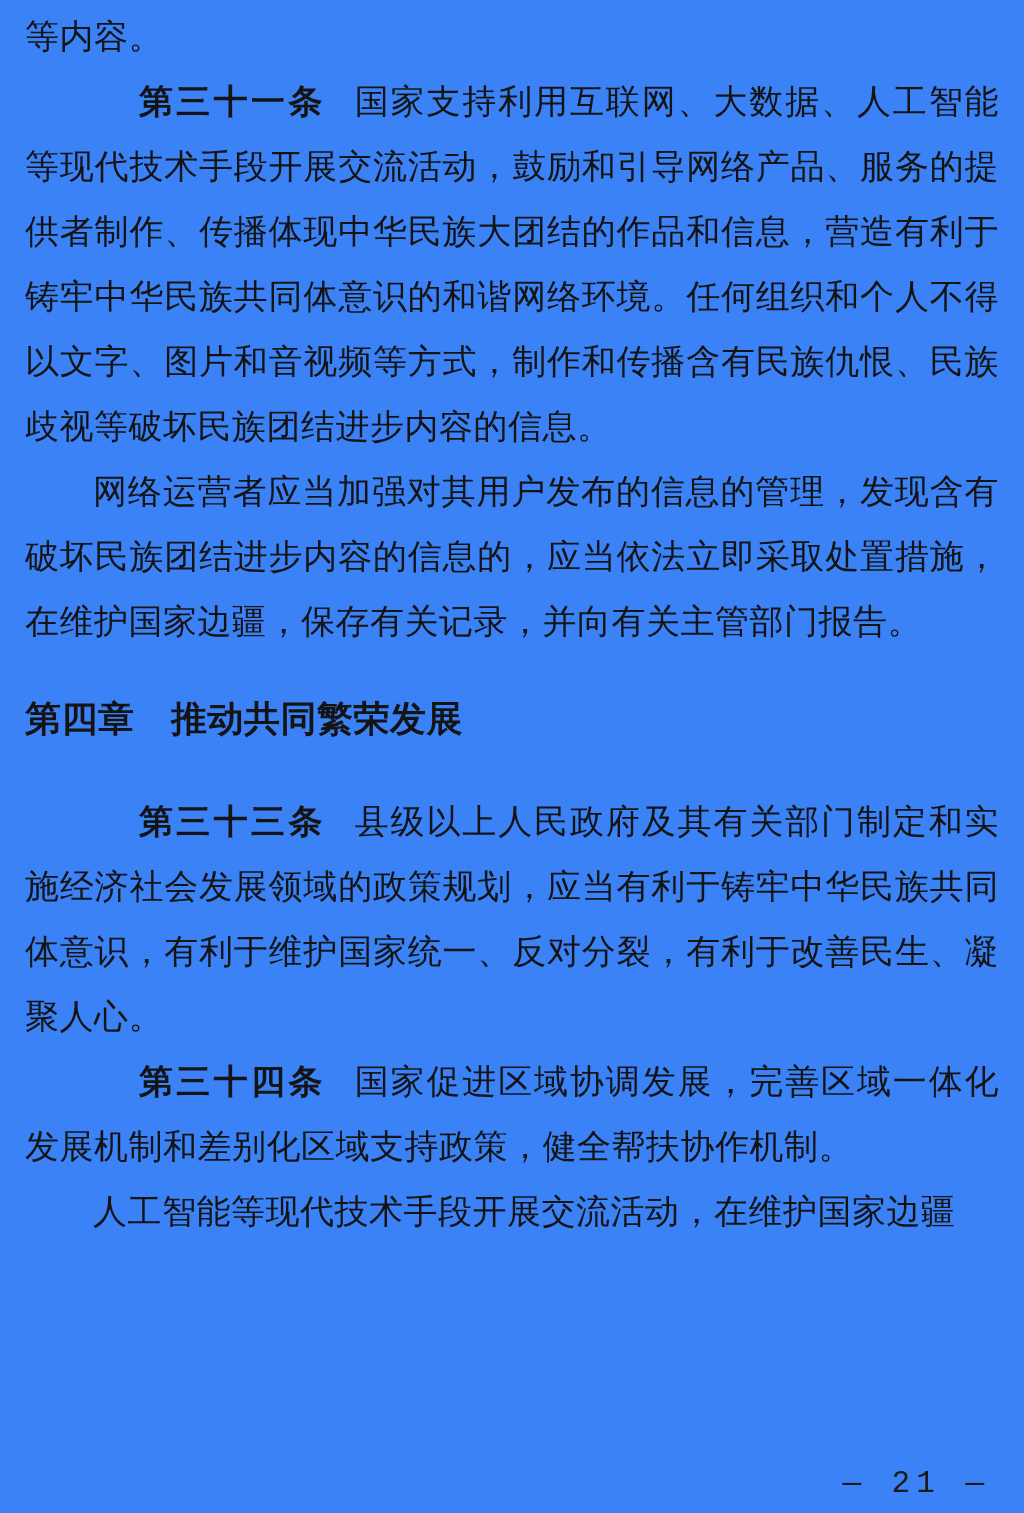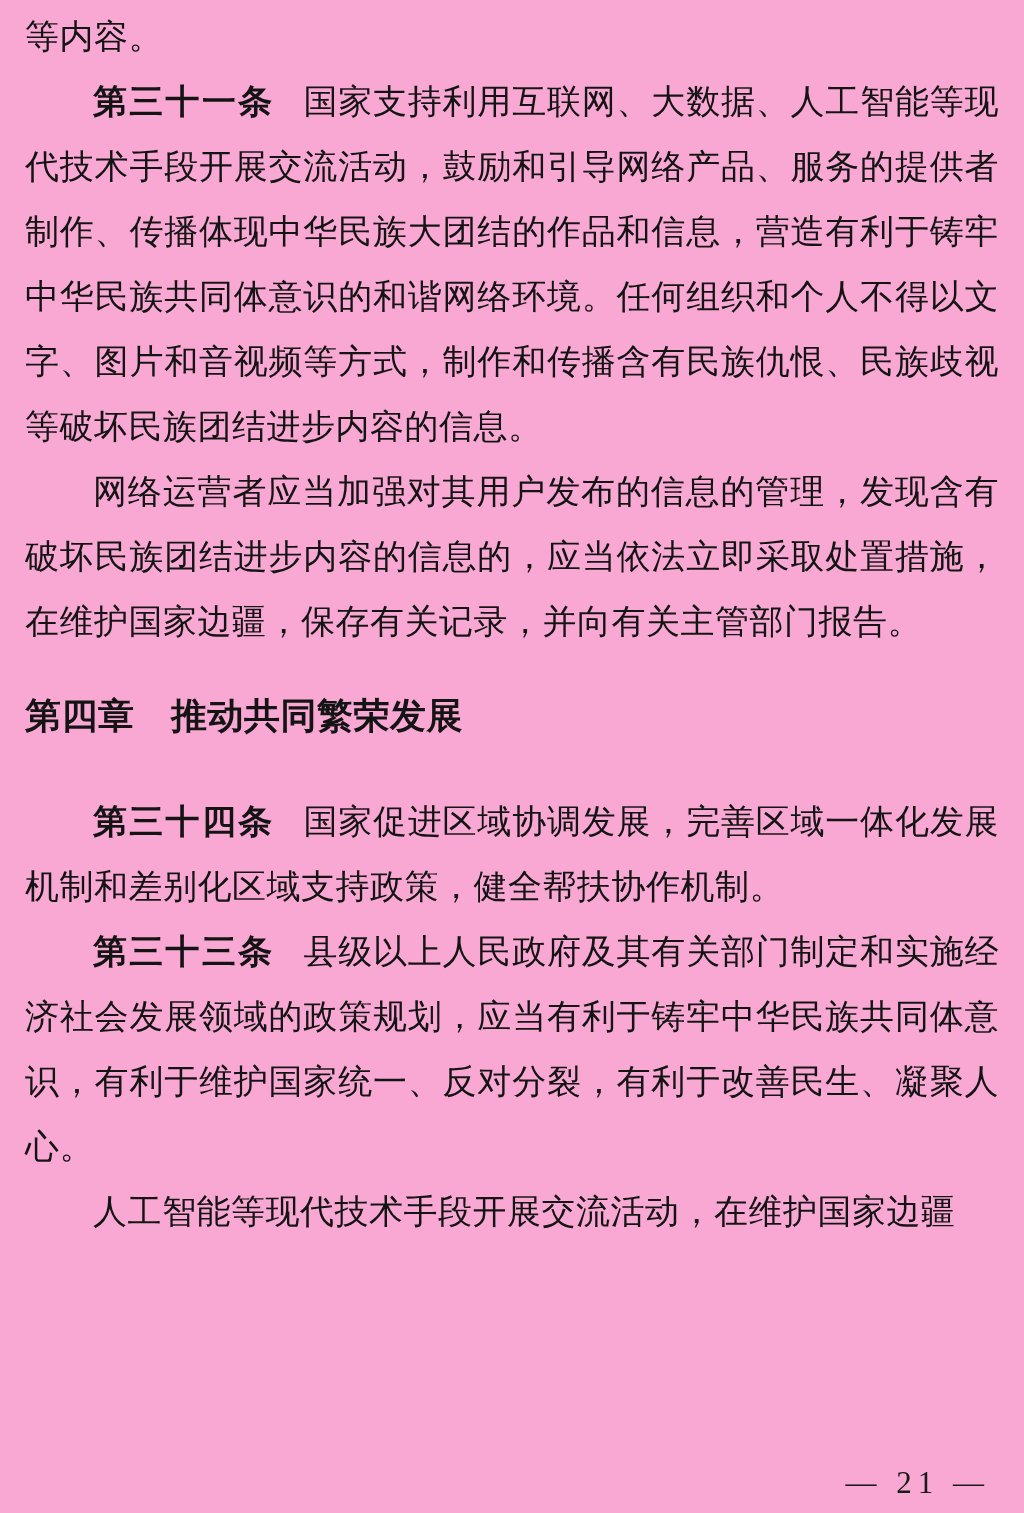--- a/index.html
+++ b/index.html
@@ -5,21 +5,21 @@
   html, body {
     margin: 0;
     padding: 0;
     background: #ffffff;
   }
   .page {
     position: relative;
     width: 1024px;
     height: 1513px;
     box-sizing: border-box;
-    background: #f9a8d4;
+    background: #3b82f6;
     padding: 4px 25px 70px 25px;
     overflow: hidden;
     font-family: "Liberation Serif", "DejaVu Serif", serif;
     color: #141414;
   }
   .body-text p {
     margin: 0;
     font-size: 34px;
     line-height: 65px;
     letter-spacing: 0.5px;
@@ -28,57 +28,58 @@
     text-indent: 2em;
   }
   .body-text p.no-indent {
     text-indent: 0;
   }
   .art-num {
     font-family: Liberation Sans, sans-serif;
     font-weight: bold;
     margin-right: 0.85em;
     letter-spacing: 2px;
+    margin-left: 46px;
   }
   .chapter-heading {
     margin: 32px 0 38px 0 !important;
     text-align: left;
     text-indent: 0 !important;
-    font-family: Liberation Mono, monospace;
+    font-family: Liberation Sans, sans-serif;
     font-weight: bold;
     font-size: 36px !important;
     letter-spacing: 2px;
   }
   .page-footer {
     position: absolute;
     right: 34px;
     bottom: 12px;
     font-size: 31px;
     letter-spacing: 6px;
     color: #1a1a1a;
-    font-family: Liberation Serif, serif;
+    font-family: Liberation Mono, monospace;
   }
 </style>
 </head>
 <body>
 
 <div class="page">
   <div class="body-text">
 
     <p class="no-indent">等内容。</p>
 
     <p><span class="art-num">第三十一条</span><span>国家支持利用互联网、大数据、人工智能等现代技术手段开展交流活动，鼓励和引导网络产品、服务的提供者制作、传播体现中华民族大团结的作品和信息，营造有利于铸牢中华民族共同体意识的和谐网络环境。任何组织和个人不得以文字、图片和音视频等方式，制作和传播含有民族仇恨、民族歧视等破坏民族团结进步内容的信息。</span></p>
 
     <p>网络运营者应当加强对其用户发布的信息的管理，发现含有破坏民族团结进步内容的信息的，应当依法立即采取处置措施，在维护国家边疆，保存有关记录，并向有关主管部门报告。</p>
 
     <p class="chapter-heading">第四章　推动共同繁荣发展</p>
 
 
+    <p><span class="art-num">第三十三条</span><span>县级以上人民政府及其有关部门制定和实施经济社会发展领域的政策规划，应当有利于铸牢中华民族共同体意识，有利于维护国家统一、反对分裂，有利于改善民生、凝聚人心。</span></p>
+
     <p><span class="art-num">第三十四条</span><span>国家促进区域协调发展，完善区域一体化发展机制和差别化区域支持政策，健全帮扶协作机制。</span></p>
-
-    <p><span class="art-num">第三十三条</span><span>县级以上人民政府及其有关部门制定和实施经济社会发展领域的政策规划，应当有利于铸牢中华民族共同体意识，有利于维护国家统一、反对分裂，有利于改善民生、凝聚人心。</span></p>
 
     <p>人工智能等现代技术手段开展交流活动，在维护国家边疆</p>
 
   </div>
 
   <div class="page-footer">— 21 —</div>
 </div>
 
 </body></html>

